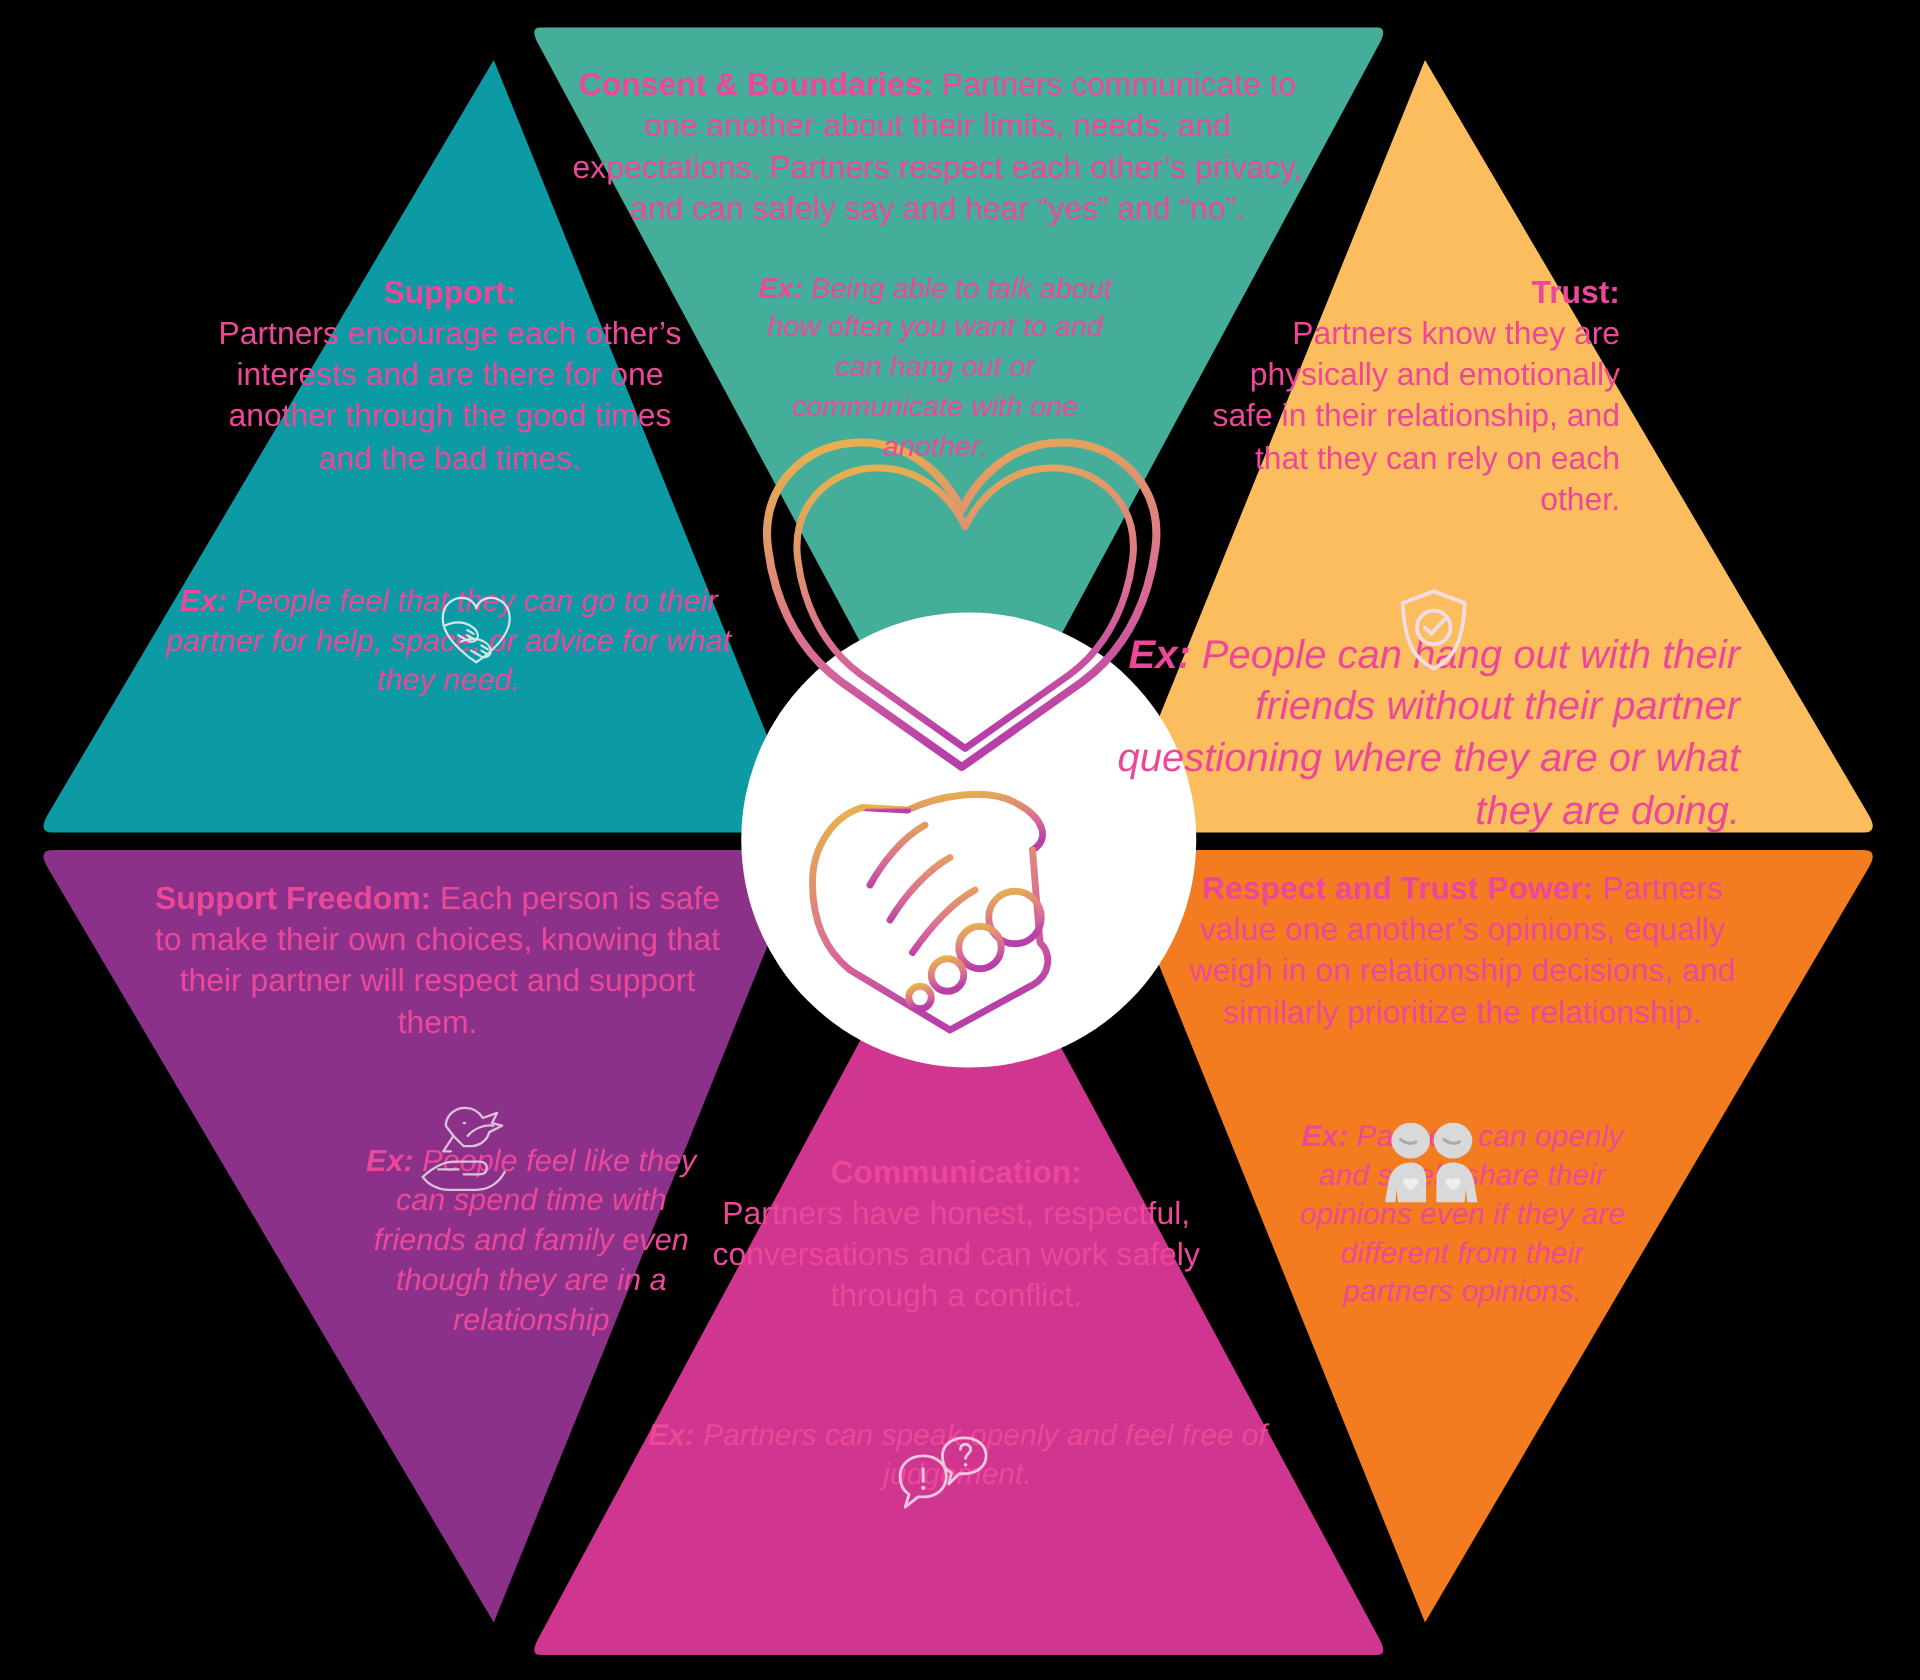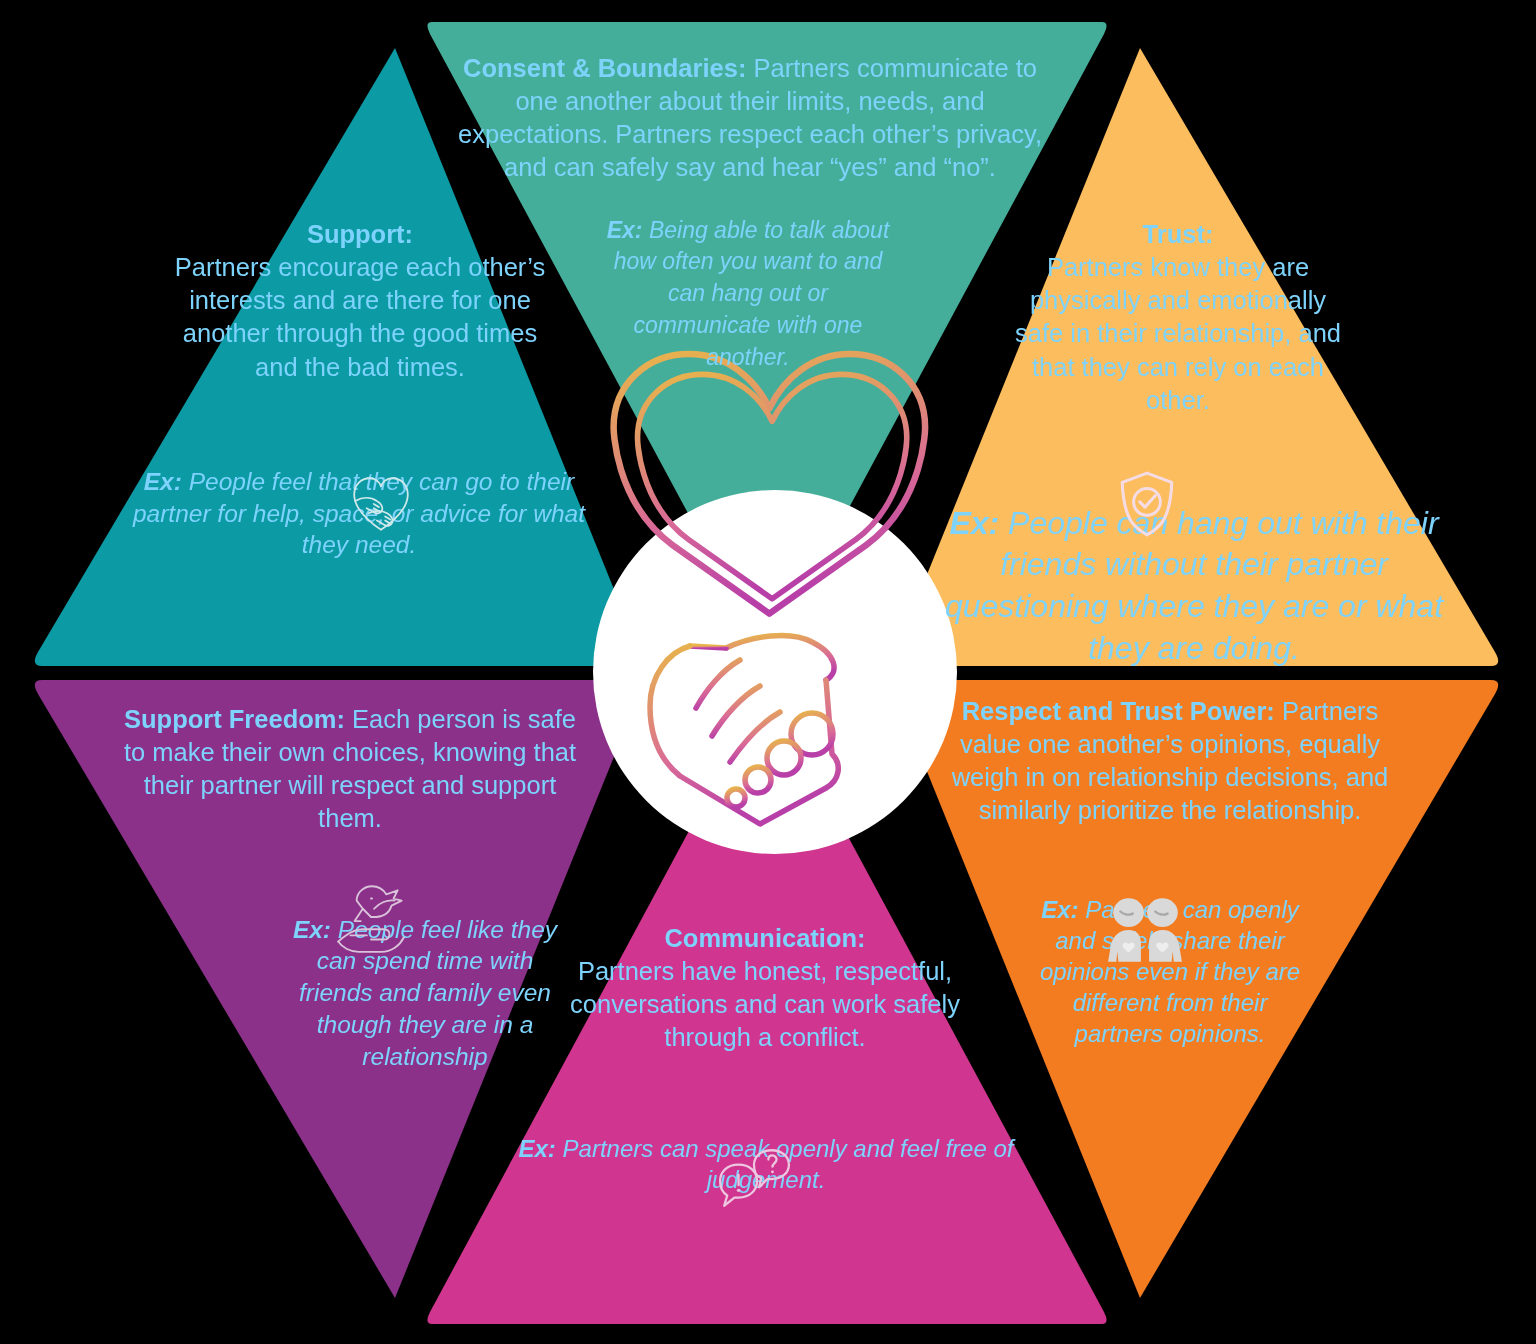--- a/index.html
+++ b/index.html
@@ -2,38 +2,38 @@
 <html><head>
 <meta charset="utf-8">
 <title>Healthy Relationship Hexagon</title>
 <style>
   html,body{margin:0;padding:0;background:#000;}
   body{width:1536px;height:1344px;overflow:hidden;
        font-family:"Liberation Sans", sans-serif;}
   #stage{position:relative;width:1536px;height:1344px;background:#000;}
   svg#hexart{position:absolute;left:0;top:0;width:1536px;height:1344px;}
 
-  .seg-text{position:absolute;color:#7dd3fc;text-align:center;
+  .seg-text{position:absolute;color:#ec4899;text-align:center;
             line-height:1.30;}
   .ttl{font-weight:bold;}
   .ex{font-style:italic;}
   .ex b{font-style:italic;font-weight:bold;}
 
   
   #t-support{left:160px;top:218px;width:400px;font-size:25.5px;}
   #t-support .ex{margin-top:82px;font-size:24.5px;
                  width:470px;margin-left:-36px;}
 
   
   #t-consent{left:440px;top:52px;width:620px;font-size:25.5px;}
   #t-consent .ex{margin-top:30px;font-size:23px;width:300px;
                  margin-left:158px;line-height:1.38;}
 
   
-  #t-trust{left:1008px;top:218px;width:340px;font-size:25.5px;}
+  #t-trust{left:956px;top:218px;width:340px;font-size:25.5px;text-align:right;}
   #t-trust .ex{margin-top:86px;font-size:32px;width:500px;
                margin-left:-64px;}
 
   
   #t-freedom{left:120px;top:703px;width:460px;font-size:25.5px;}
   #t-freedom .ex{margin-top:78px;font-size:24.5px;width:290px;
                  margin-left:160px;}
 
   
   #t-comm{left:570px;top:922px;width:390px;font-size:25.5px;}

